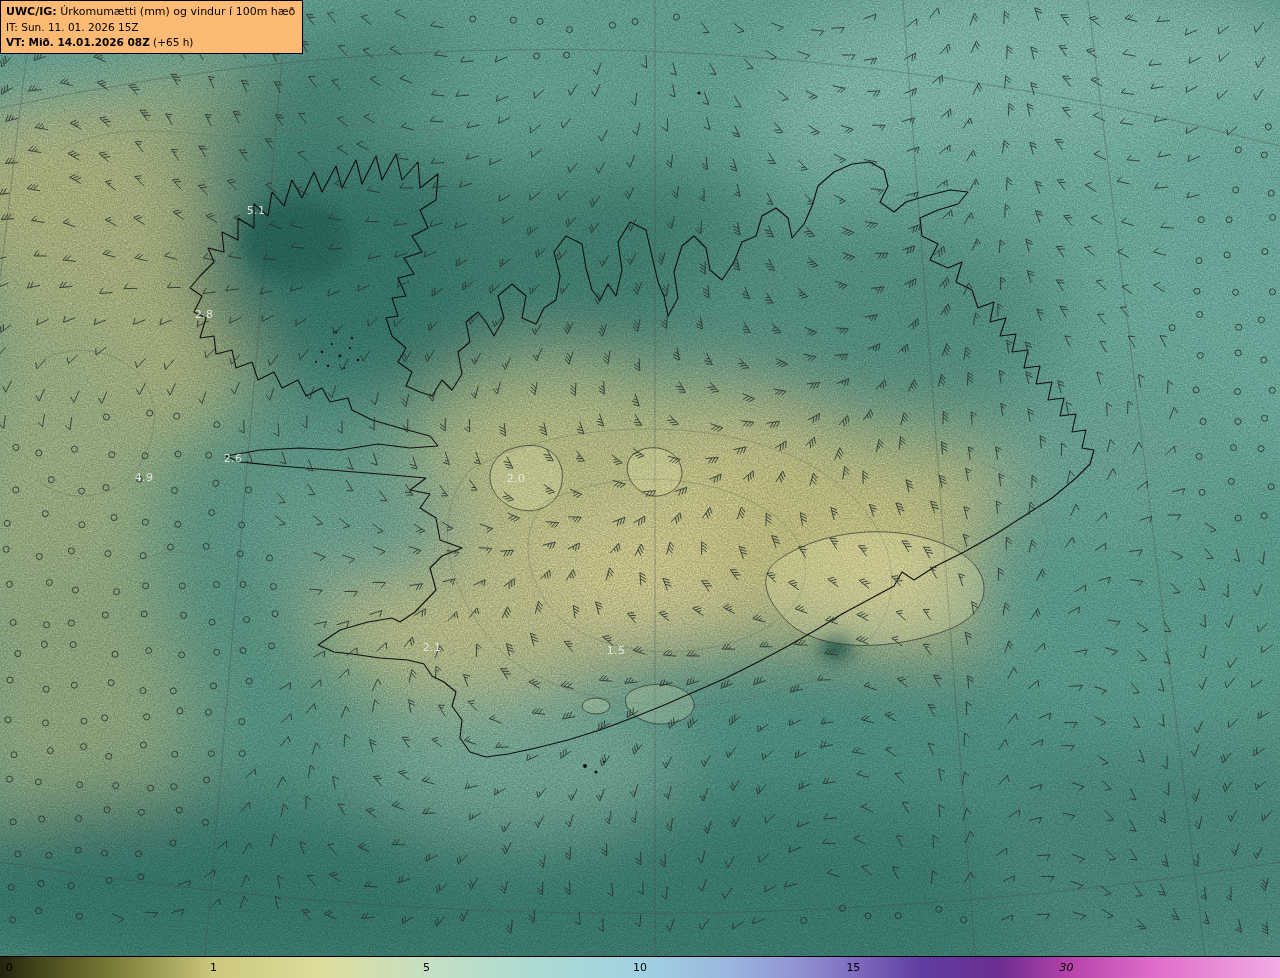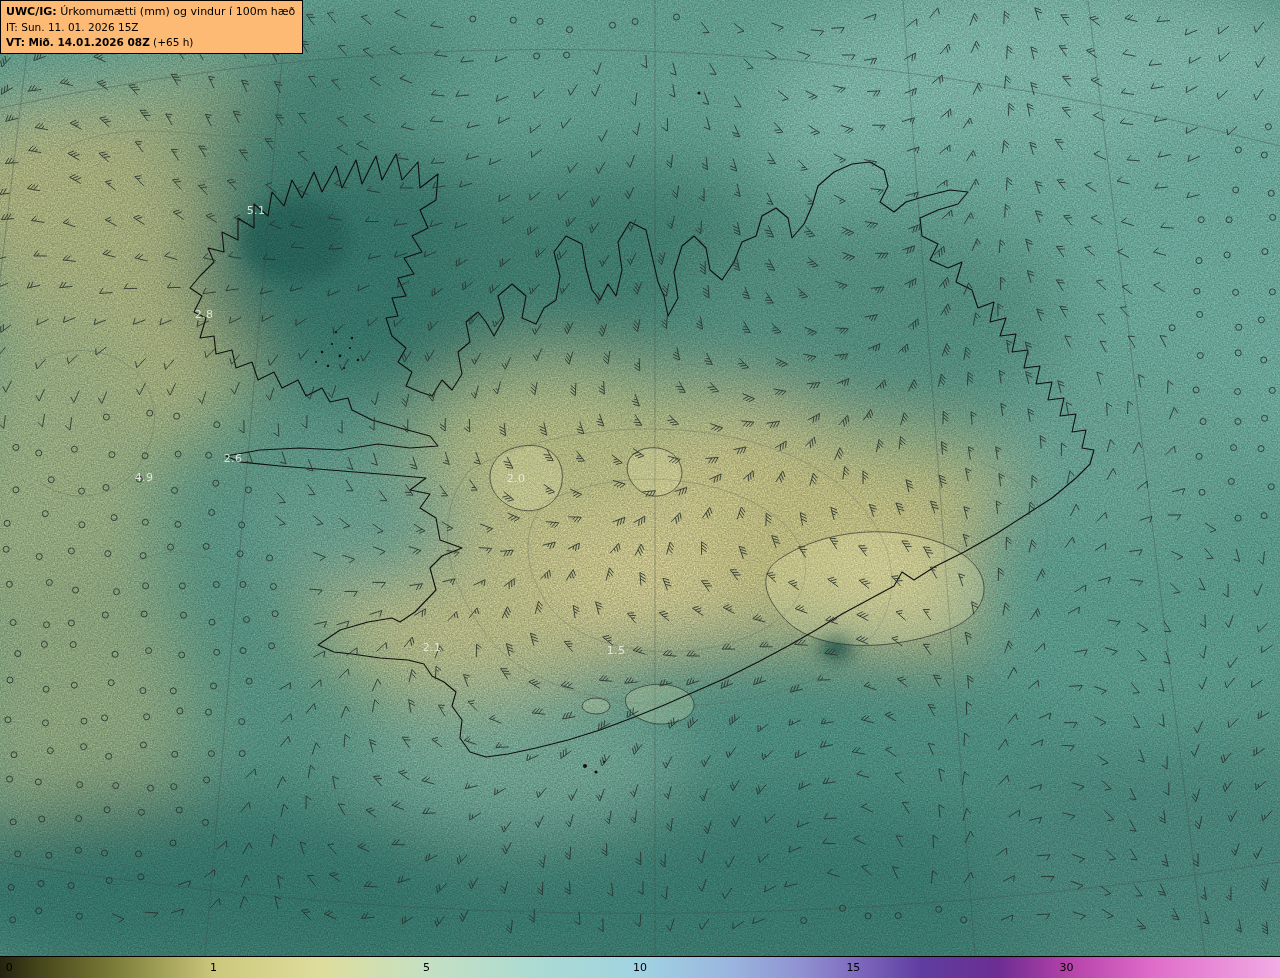--- a/index.html
+++ b/index.html
@@ -155,18 +155,18 @@
   </div>
 
   <div class="colorbar-wrap">
     <div class="colorbar-gradient" style="background: linear-gradient(to right, rgb(35, 35, 15) 0%, rgb(69, 70, 26) 3%, rgb(124, 125, 56) 9%, rgb(204, 200, 124) 16.7%, rgb(222, 221, 156) 25%, rgb(197, 224, 194) 33.3%, rgb(171, 219, 211) 42%, rgb(160, 211, 226) 50%, rgb(154, 182, 223) 57%, rgb(144, 146, 210) 62.5%, rgb(127, 108, 192) 66.7%, rgb(95, 61, 160) 72%, rgb(108, 45, 146) 78%, rgb(179, 65, 168) 83.3%, rgb(223, 108, 201) 90%, rgb(242, 171, 228) 100%);"></div>
     <div class="cb-ticks">
         <span class="cb-tick" style="left: 0.45%;">0</span>
         <span class="cb-tick" style="left: 16.67%; transform: translateX(-50%);">1</span>
         <span class="cb-tick" style="left: 33.33%; transform: translateX(-50%);">5</span>
         <span class="cb-tick" style="left: 50%; transform: translateX(-50%);">10</span>
         <span class="cb-tick" style="left: 66.67%; transform: translateX(-50%);">15</span>
-        <span class="cb-tick" style="left: 83.33%; transform: translateX(-50%);">30</span>
+        <span class="cb-tick" style="left: 83.33%; transform: translateX(-50%); font-style: italic;">30</span>
         <span class="cb-tick" style="left: 99.75%; transform: translateX(-100%); margin-top: 33px;">50</span>
       </div>
   </div>
 
 </div>
 
 </body></html>

